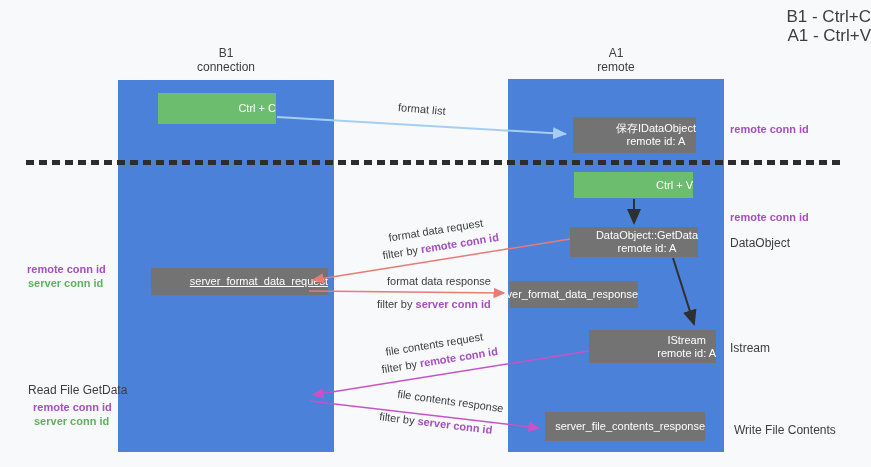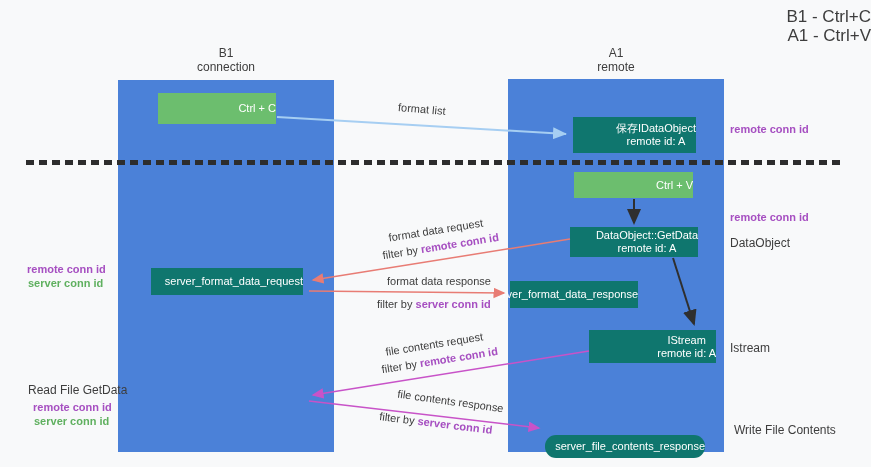--- a/index.html
+++ b/index.html
@@ -6,21 +6,21 @@
   body{font-family:"Liberation Sans",sans-serif;background:#f8f9fa;}
   .canvas{position:relative;width:871px;height:467px;background:#f8f9fa;overflow:hidden;}
   .title{position:absolute;left:0;right:0;top:7px;text-align:right;color:#3d3d3d;
          font-size:17px;line-height:19px;}
   .colhead{position:absolute;width:216px;text-align:center;color:#3d3d3d;
            font-size:12px;line-height:14px;top:46px;}
   .column{position:absolute;background:#4b81d8;z-index:1;}
   .box{position:absolute;display:flex;align-items:center;justify-content:flex-end;
        color:#fff;font-size:11px;line-height:13px;text-align:center;z-index:2;}
   .green{background:#6cbe6e;}
-  .orange{background:#0f766e;}
+  .orange{background:#737373;}
   .slabel{position:absolute;font-size:12px;color:#3d3d3d;white-space:nowrap;z-index:2;}
   .purple{color:#a64fc1;font-weight:bold;font-size:11px;}
   .greentxt{color:#5fb05f;font-weight:bold;font-size:11px;}
   .alabel{position:absolute;font-size:11px;color:#3d3d3d;white-space:nowrap;z-index:2;}
   .dashline{position:absolute;left:26px;top:160px;width:819px;height:5px;z-index:2;
     background:repeating-linear-gradient(90deg,#2d2d2d 0 8px,rgba(0,0,0,0) 8px 13px);}
   svg.overlay{position:absolute;left:0;top:0;z-index:3;pointer-events:none;}
 </style>
 </head>
 <body>
@@ -61,37 +61,37 @@
     <span>Ctrl + V</span>
   </div>
 
   <div class="box orange" style="left:570px;top:227px;width:128px;height:30px;">
     <span>
       <span>DataObject::GetData</span><br>
       <span>remote id: A</span>
     </span>
   </div>
 
-  <div class="box orange" style="left:151px;top:268px;width:152px;height:27px;">
+  <div class="box orange" style="left:151px;top:268px;width:177px;height:27px;text-decoration:underline;">
     <span>server_format_data_request</span>
   </div>
 
   <div class="box orange" style="left:510px;top:281px;width:128px;height:27px;">
     <span>server_format_data_response</span>
   </div>
 
   <div class="box orange" style="left:589px;top:330px;width:127px;height:33px;">
     <span>
       <span>IStream</span><br>
       <span>remote id: A</span>
     </span>
   </div>
 
 
-  <div class="box orange" style="left:545px;top:435px;width:160px;height:23px;border-radius:11px;">
+  <div class="box orange" style="left:545px;top:412px;width:160px;height:29px;">
     <span>server_file_contents_response</span>
   </div>
 
   <div class="slabel purple" style="left:730px;top:123px;">remote conn id</div>
   <div class="slabel purple" style="left:730px;top:211px;">remote conn id</div>
   <div class="slabel" style="left:730px;top:236px;">DataObject</div>
   <div class="slabel" style="left:730px;top:341px;">Istream</div>
   <div class="slabel" style="left:734px;top:423px;">Write File Contents</div>
 
   <div class="slabel purple" style="left:27px;top:263px;">remote conn id</div>

